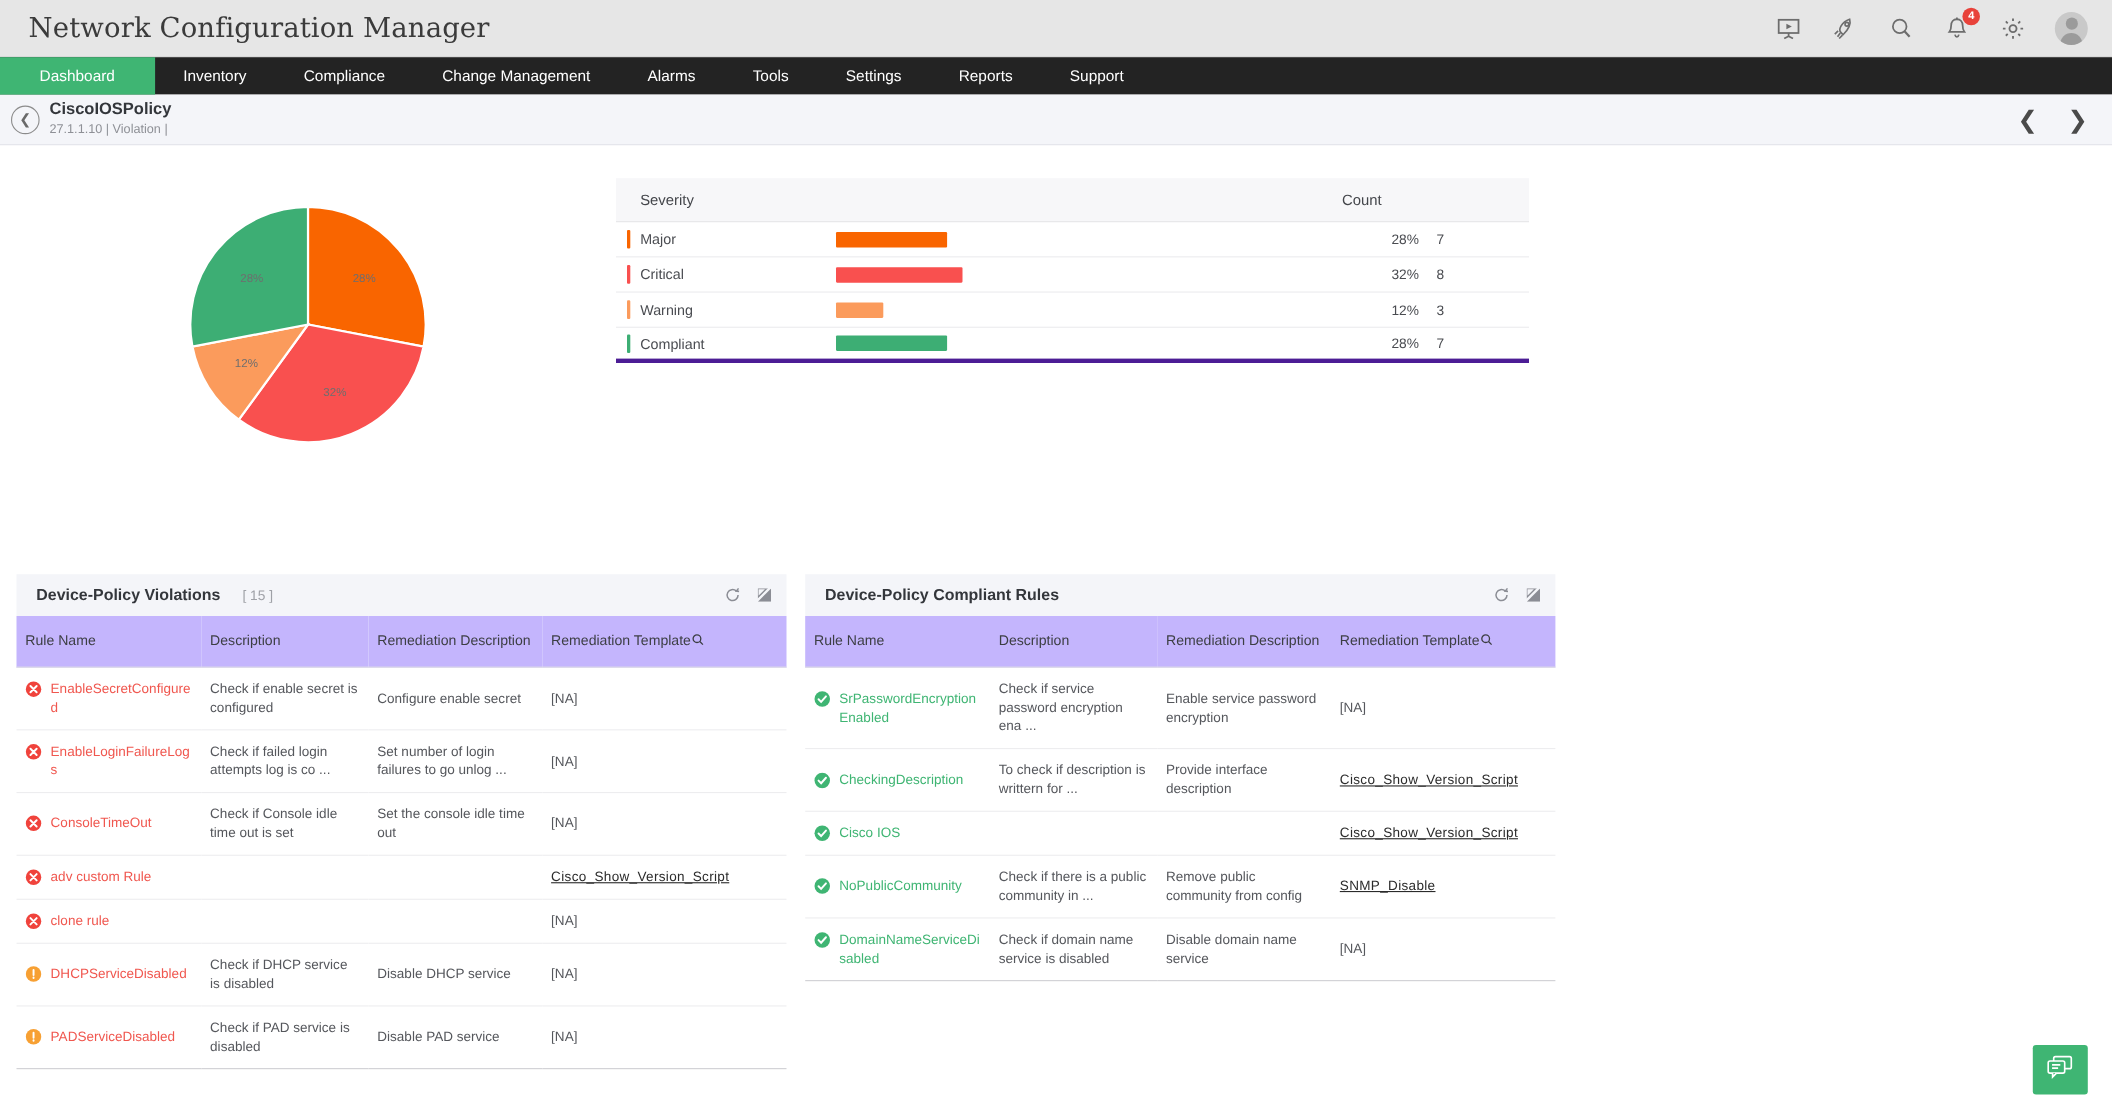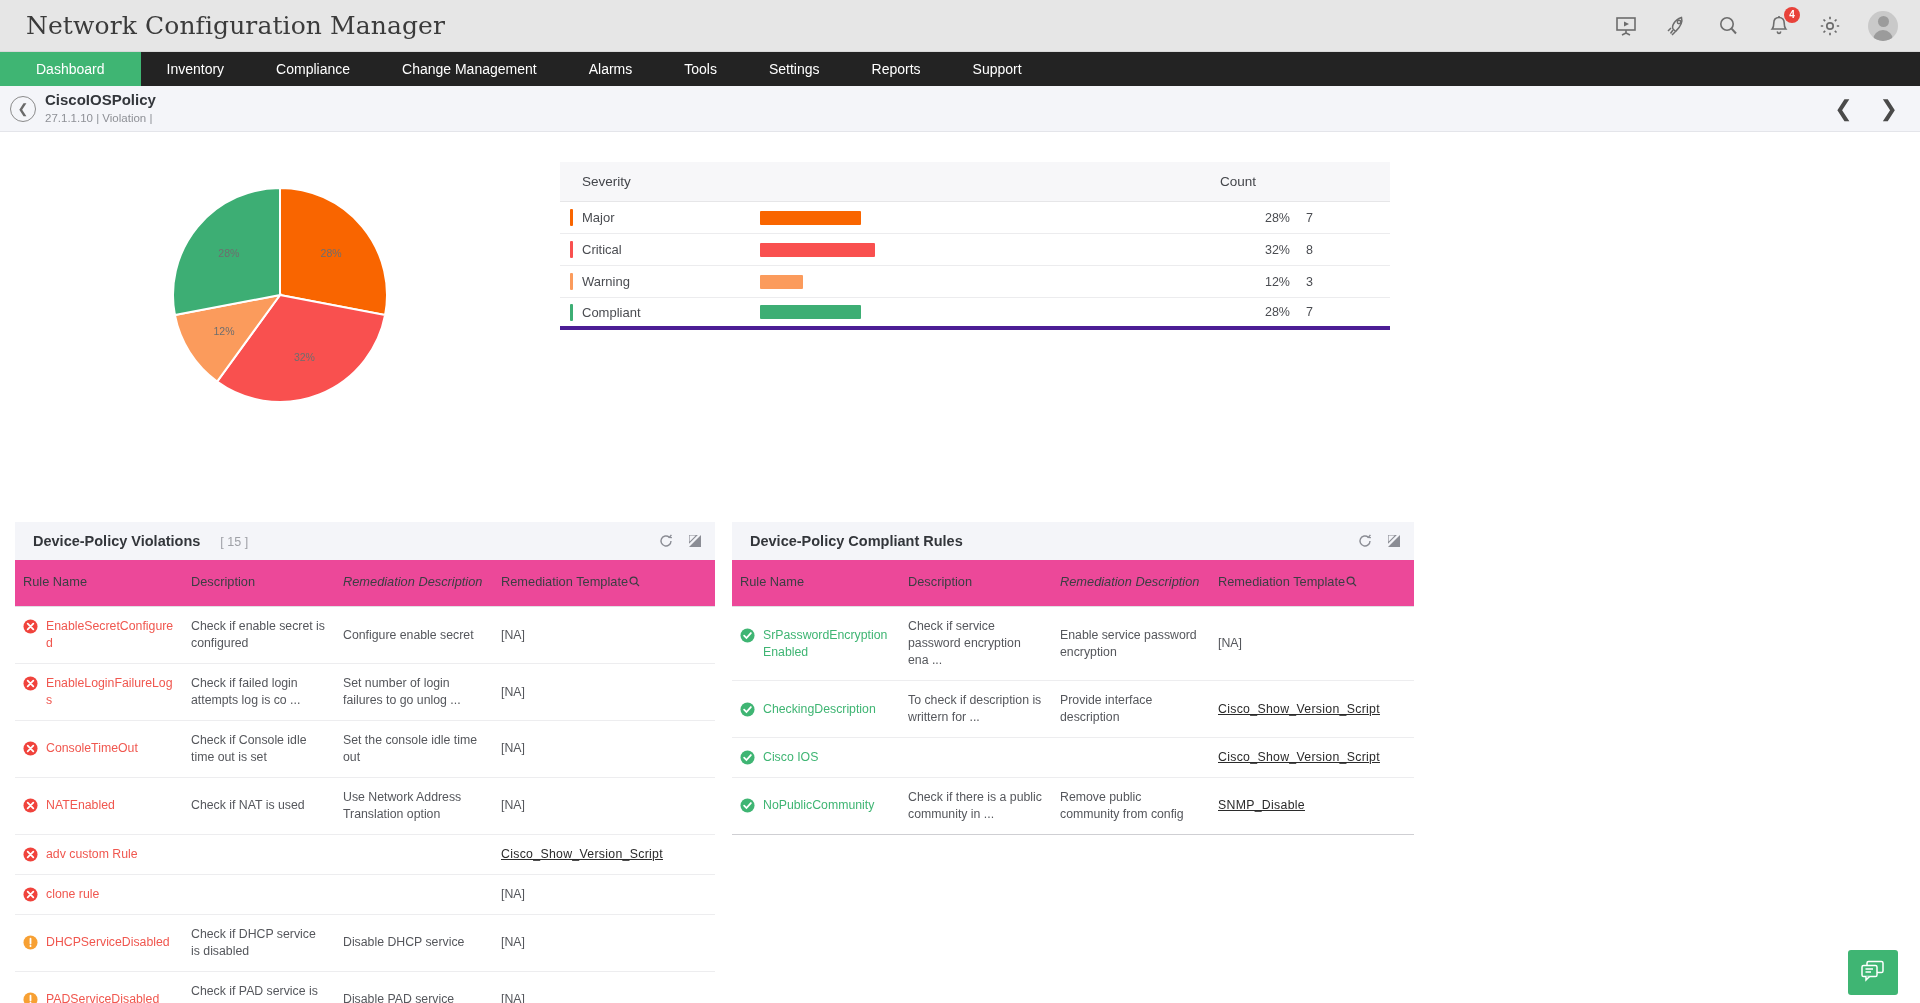--- a/index.html
+++ b/index.html
@@ -141,21 +141,21 @@
   .panel-count { font-size: 12.5px; color: #9fa1a7; font-weight: normal; margin-left: 20px; }
   .panel-acts { display: flex; align-items: center; gap: 16px; }
   .pact { color: #8b8d95; cursor: pointer; display: flex; }
 
   table.grid { width: 100%; border-collapse: collapse; table-layout: fixed; }
   table.grid th {
     font-size: 12.8px; font-weight: normal; color: #3c3e43;
     text-align: left; vertical-align: top;
     padding: 14px 8px 16px 8px;
     border-bottom: 1px solid #e0e0e3;
-    background: #ec4899;
+    background: #c4b5fd;
   }
   table.grid td {
     font-size: 12.3px; color: #55575c;
     vertical-align: middle;
     padding: 11px 8px;
     border-bottom: 1px solid #ededef;
     line-height: 1.38;
   }
   table.grid tr:last-child td { border-bottom: 1px solid #cfcfd3; }
   .th-search { display: inline-block; vertical-align: middle; margin-left: 1px; color:#3c3e43; }
@@ -163,21 +163,21 @@
   .rulecell { display: flex; align-items: flex-start; gap: 8px; }
   .sicon { flex: 0 0 15px; width: 15px; height: 15px; margin-top: 1px; }
   .rulelink { color: #f0574f; cursor: pointer; word-break: break-word; }
   .rulelink.ok { color: #3fb573; }
   .tmpl-link { color: #2b2b2b; text-decoration: underline; cursor: pointer; letter-spacing: .3px; }
   .na { color: #55575c; }
 
   
   .col-rule { width: 168px; }
   .col-desc { width: 152px; }
-  .col-rem  { width: 158px; font-style: italic; }
+  .col-rem  { width: 158px; }
   .col-tmpl { width: auto; }
 
   
   .chatw {
     position: absolute; right: 22px; bottom: 8px;
     width: 50px; height: 45px; background: #3fb573;
     border-radius: 3px; display: flex;
     align-items: center; justify-content: center;
     cursor: pointer;
   }
@@ -413,34 +413,20 @@
             <td>Set the console idle time out</td>
             <td><span class="na">[NA]</span></td>
           </tr>
           <tr>
             <td>
               <div class="rulecell">
                 <span class="sicon"><svg viewBox="0 0 16 16" width="15" height="15">
                     <circle cx="8" cy="8" r="7.5" fill="#f0433c"></circle>
                     <path stroke="#ffffff" stroke-width="1.9" fill="none" stroke-linecap="round" d="M5 5 L11 11 M11 5 L5 11"></path>
                   </svg></span>
-                <span class="rulelink">NATEnabled</span>
-              </div>
-            </td>
-            <td>Check if NAT is used</td>
-            <td>Use Network Address Translation option</td>
-            <td><span class="na">[NA]</span></td>
-          </tr>
-          <tr>
-            <td>
-              <div class="rulecell">
-                <span class="sicon"><svg viewBox="0 0 16 16" width="15" height="15">
-                    <circle cx="8" cy="8" r="7.5" fill="#f0433c"></circle>
-                    <path stroke="#ffffff" stroke-width="1.9" fill="none" stroke-linecap="round" d="M5 5 L11 11 M11 5 L5 11"></path>
-                  </svg></span>
                 <span class="rulelink">adv custom Rule</span>
               </div>
             </td>
             <td></td>
             <td></td>
             <td><span class="tmpl-link">Cisco_Show_Version_Script</span></td>
           </tr>
           <tr>
             <td>
               <div class="rulecell">
@@ -573,20 +559,34 @@
                     <circle cx="8" cy="8" r="7.5" fill="#3fb573"></circle>
                     <path stroke="#ffffff" stroke-width="1.9" fill="none" stroke-linecap="round" d="M4.4 8.2 L6.9 10.7 L11.6 5.4"></path>
                   </svg></span>
                 <span class="rulelink ok">NoPublicCommunity</span>
               </div>
             </td>
             <td>Check if there is a public community in  ...</td>
             <td>Remove public community from config</td>
             <td><span class="tmpl-link">SNMP_Disable</span></td>
           </tr>
+          <tr>
+            <td>
+              <div class="rulecell">
+                <span class="sicon"><svg viewBox="0 0 16 16" width="15" height="15">
+                    <circle cx="8" cy="8" r="7.5" fill="#3fb573"></circle>
+                    <path stroke="#ffffff" stroke-width="1.9" fill="none" stroke-linecap="round" d="M4.4 8.2 L6.9 10.7 L11.6 5.4"></path>
+                  </svg></span>
+                <span class="rulelink ok">DomainNameServiceDisabled</span>
+              </div>
+            </td>
+            <td>Check if domain name service is disabled</td>
+            <td>Disable domain name service</td>
+            <td><span class="na">[NA]</span></td>
+          </tr>
         </tbody>
     </table>
   </div>
 </div>
 
 <div class="chatw">
   <span>
     <svg width="26" height="24" viewBox="0 0 26 24" fill="none" stroke="#ffffff" stroke-width="1.5">
       <rect x="7" y="2.5" width="16" height="11" rx="1.6"></rect>
       <rect x="2" y="6.5" width="15" height="11" rx="1.6" fill="#3fb573"></rect>

